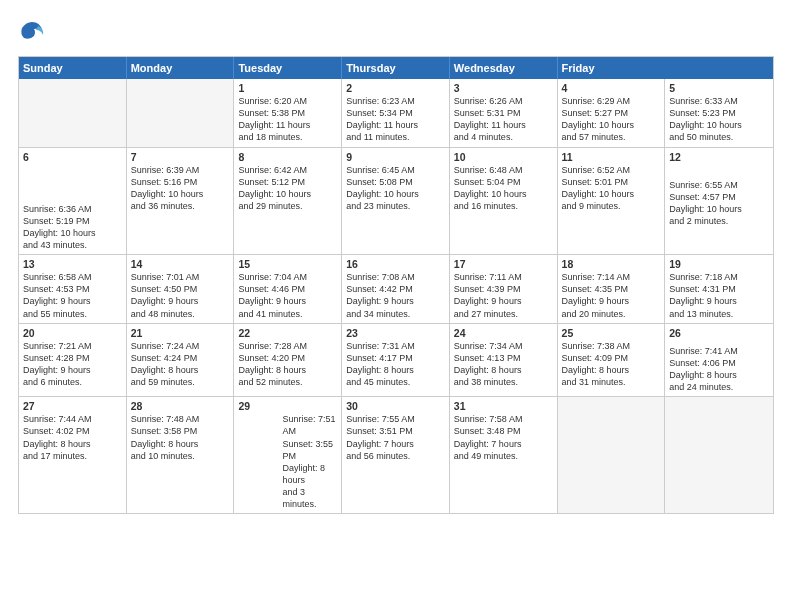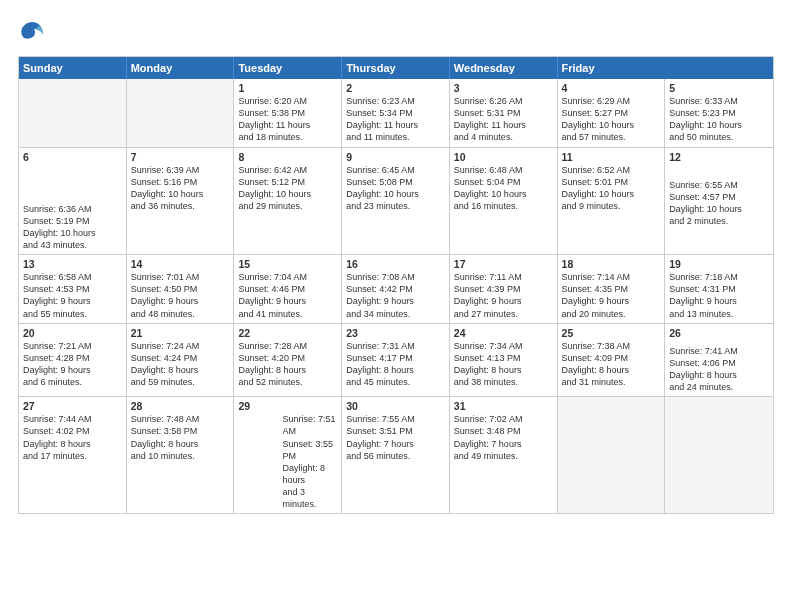--- a/index.html
+++ b/index.html
@@ -364,21 +364,21 @@
           </div>
           <div class="cal-cell">
             <span class="day-num">30</span>
             <div class="cell-text" style="white-space: pre-line;">Sunrise: 7:55 AM
 Sunset: 3:51 PM
 Daylight: 7 hours
 and 56 minutes.</div>
           </div>
           <div class="cal-cell">
             <span class="day-num">31</span>
-            <div class="cell-text" style="white-space: pre-line;">Sunrise: 7:02 AM
+            <div class="cell-text" style="white-space: pre-line;">Sunrise: 7:58 AM
 Sunset: 3:48 PM
 Daylight: 7 hours
 and 49 minutes.</div>
           </div>
           <div class="cal-cell empty"></div>
           <div class="cal-cell empty"></div>
         </div>
       </div>
   </div>
 </div>

